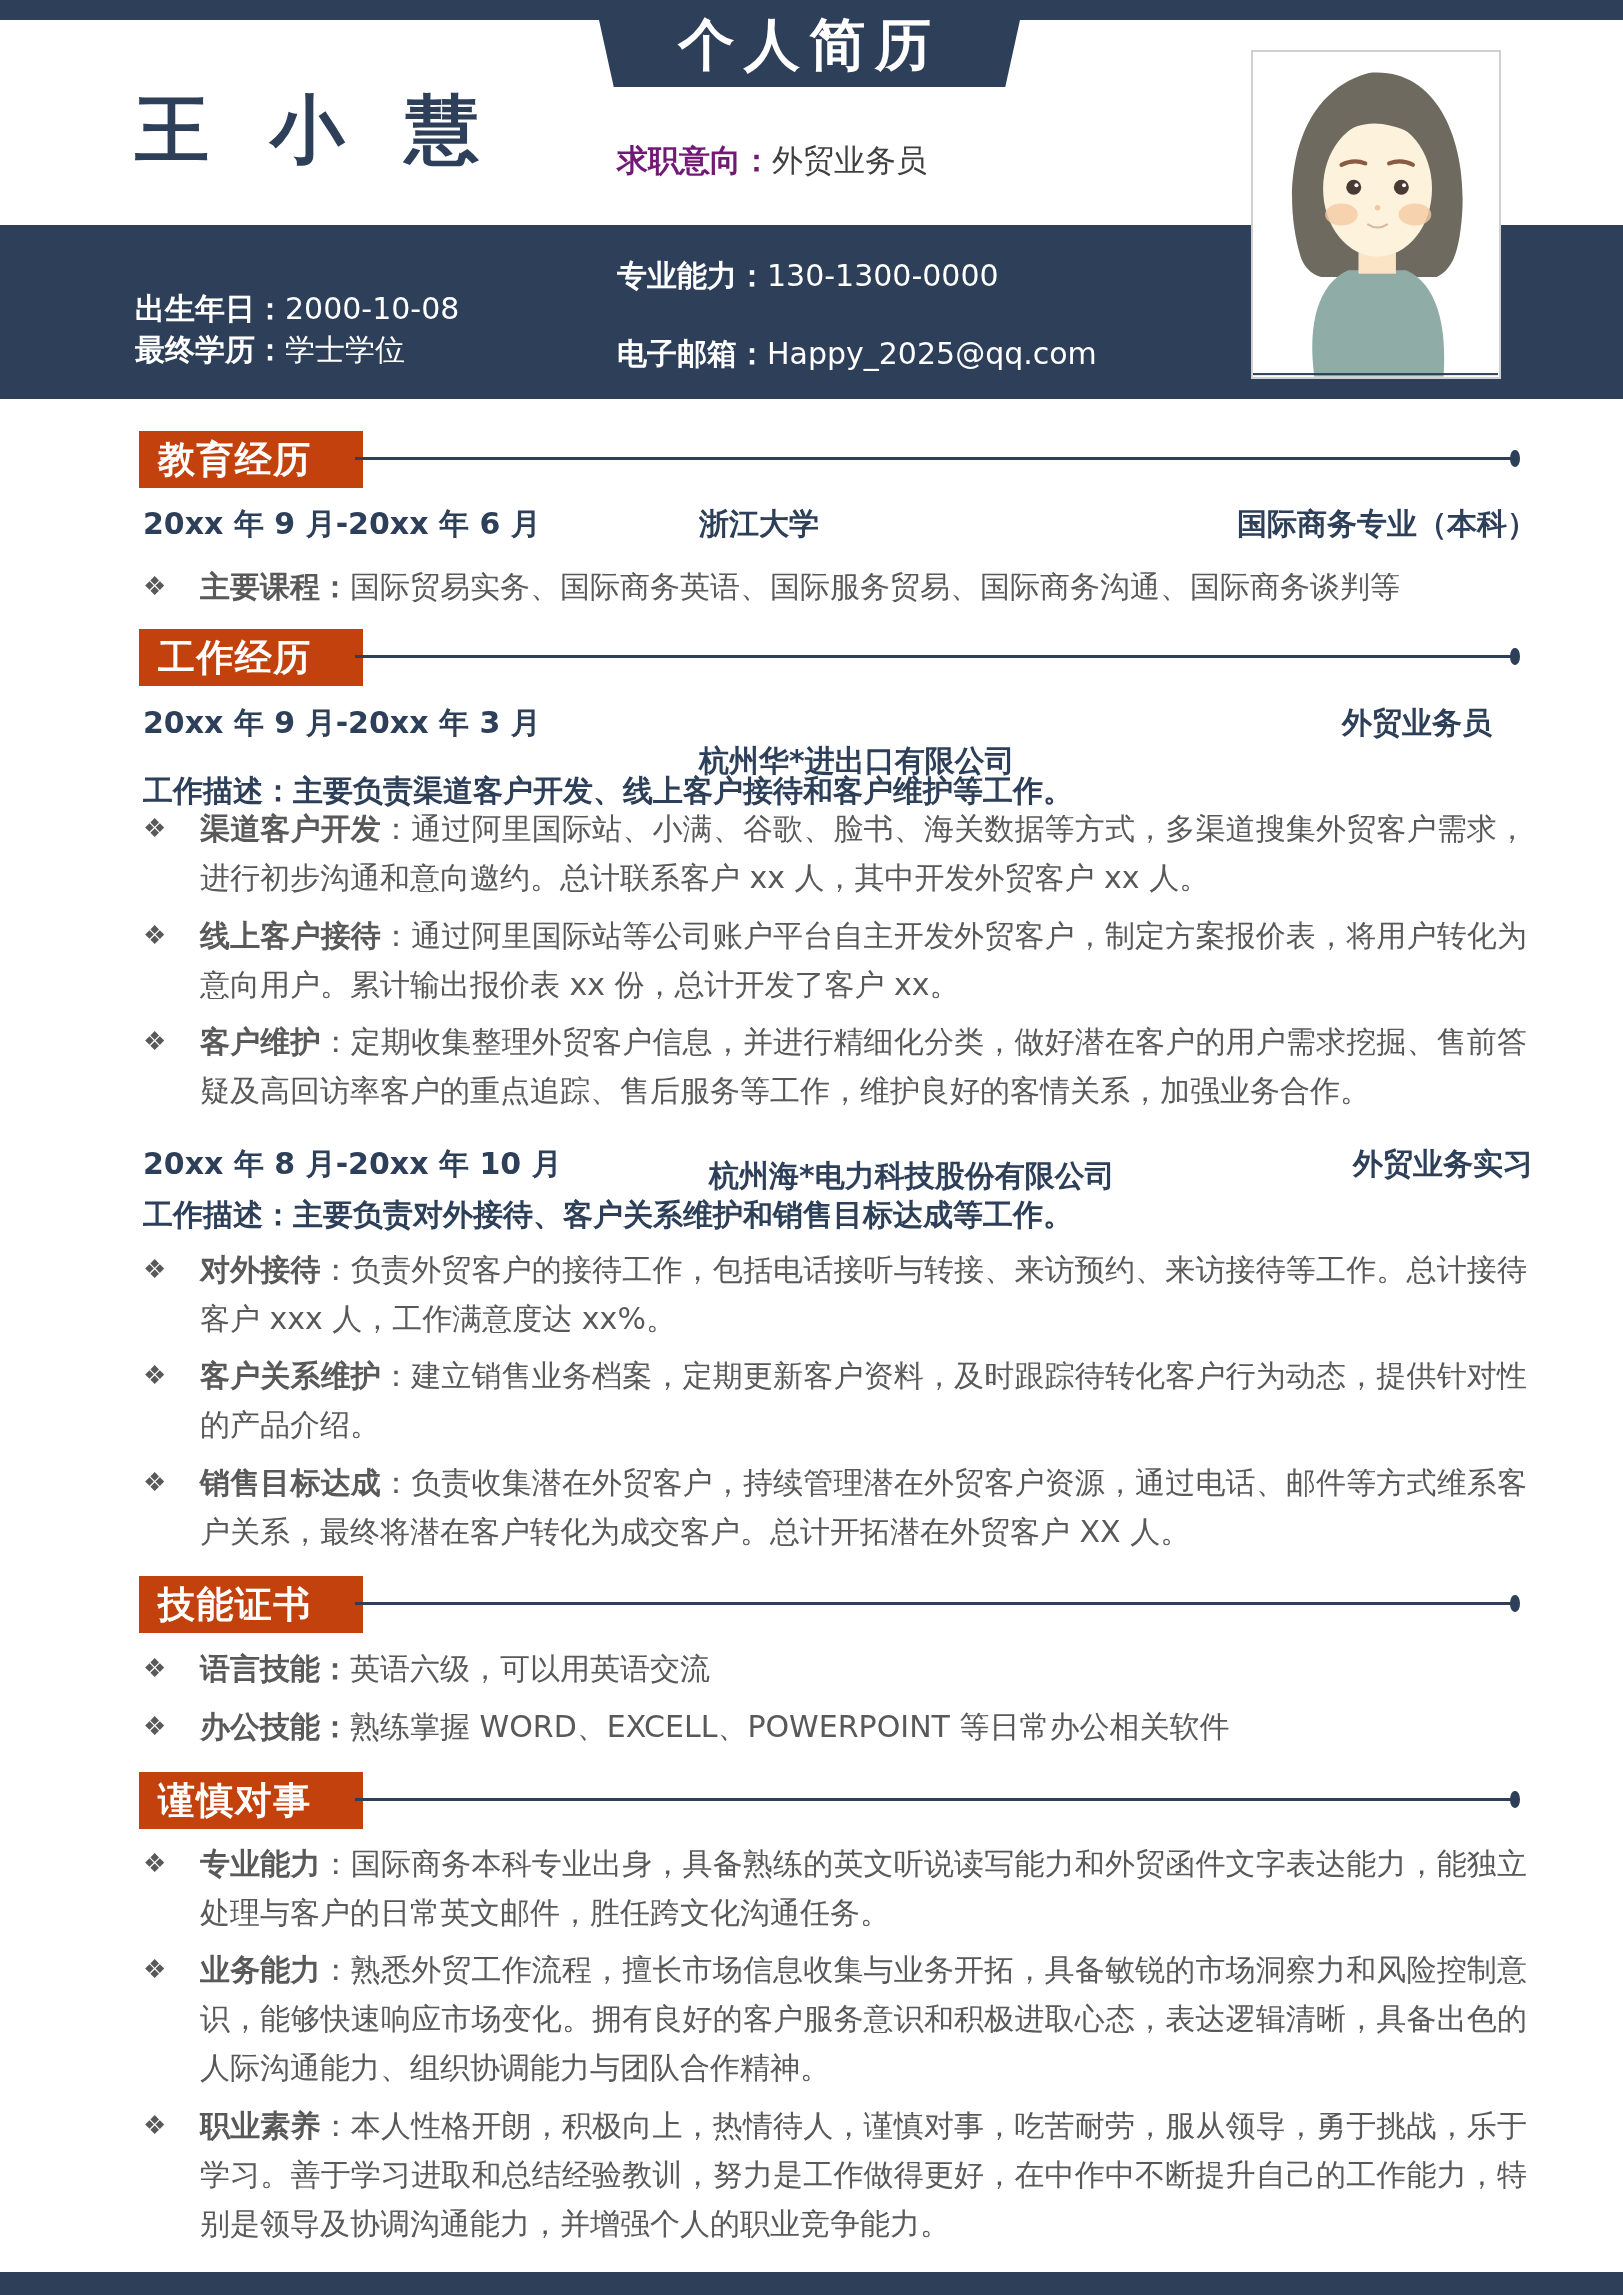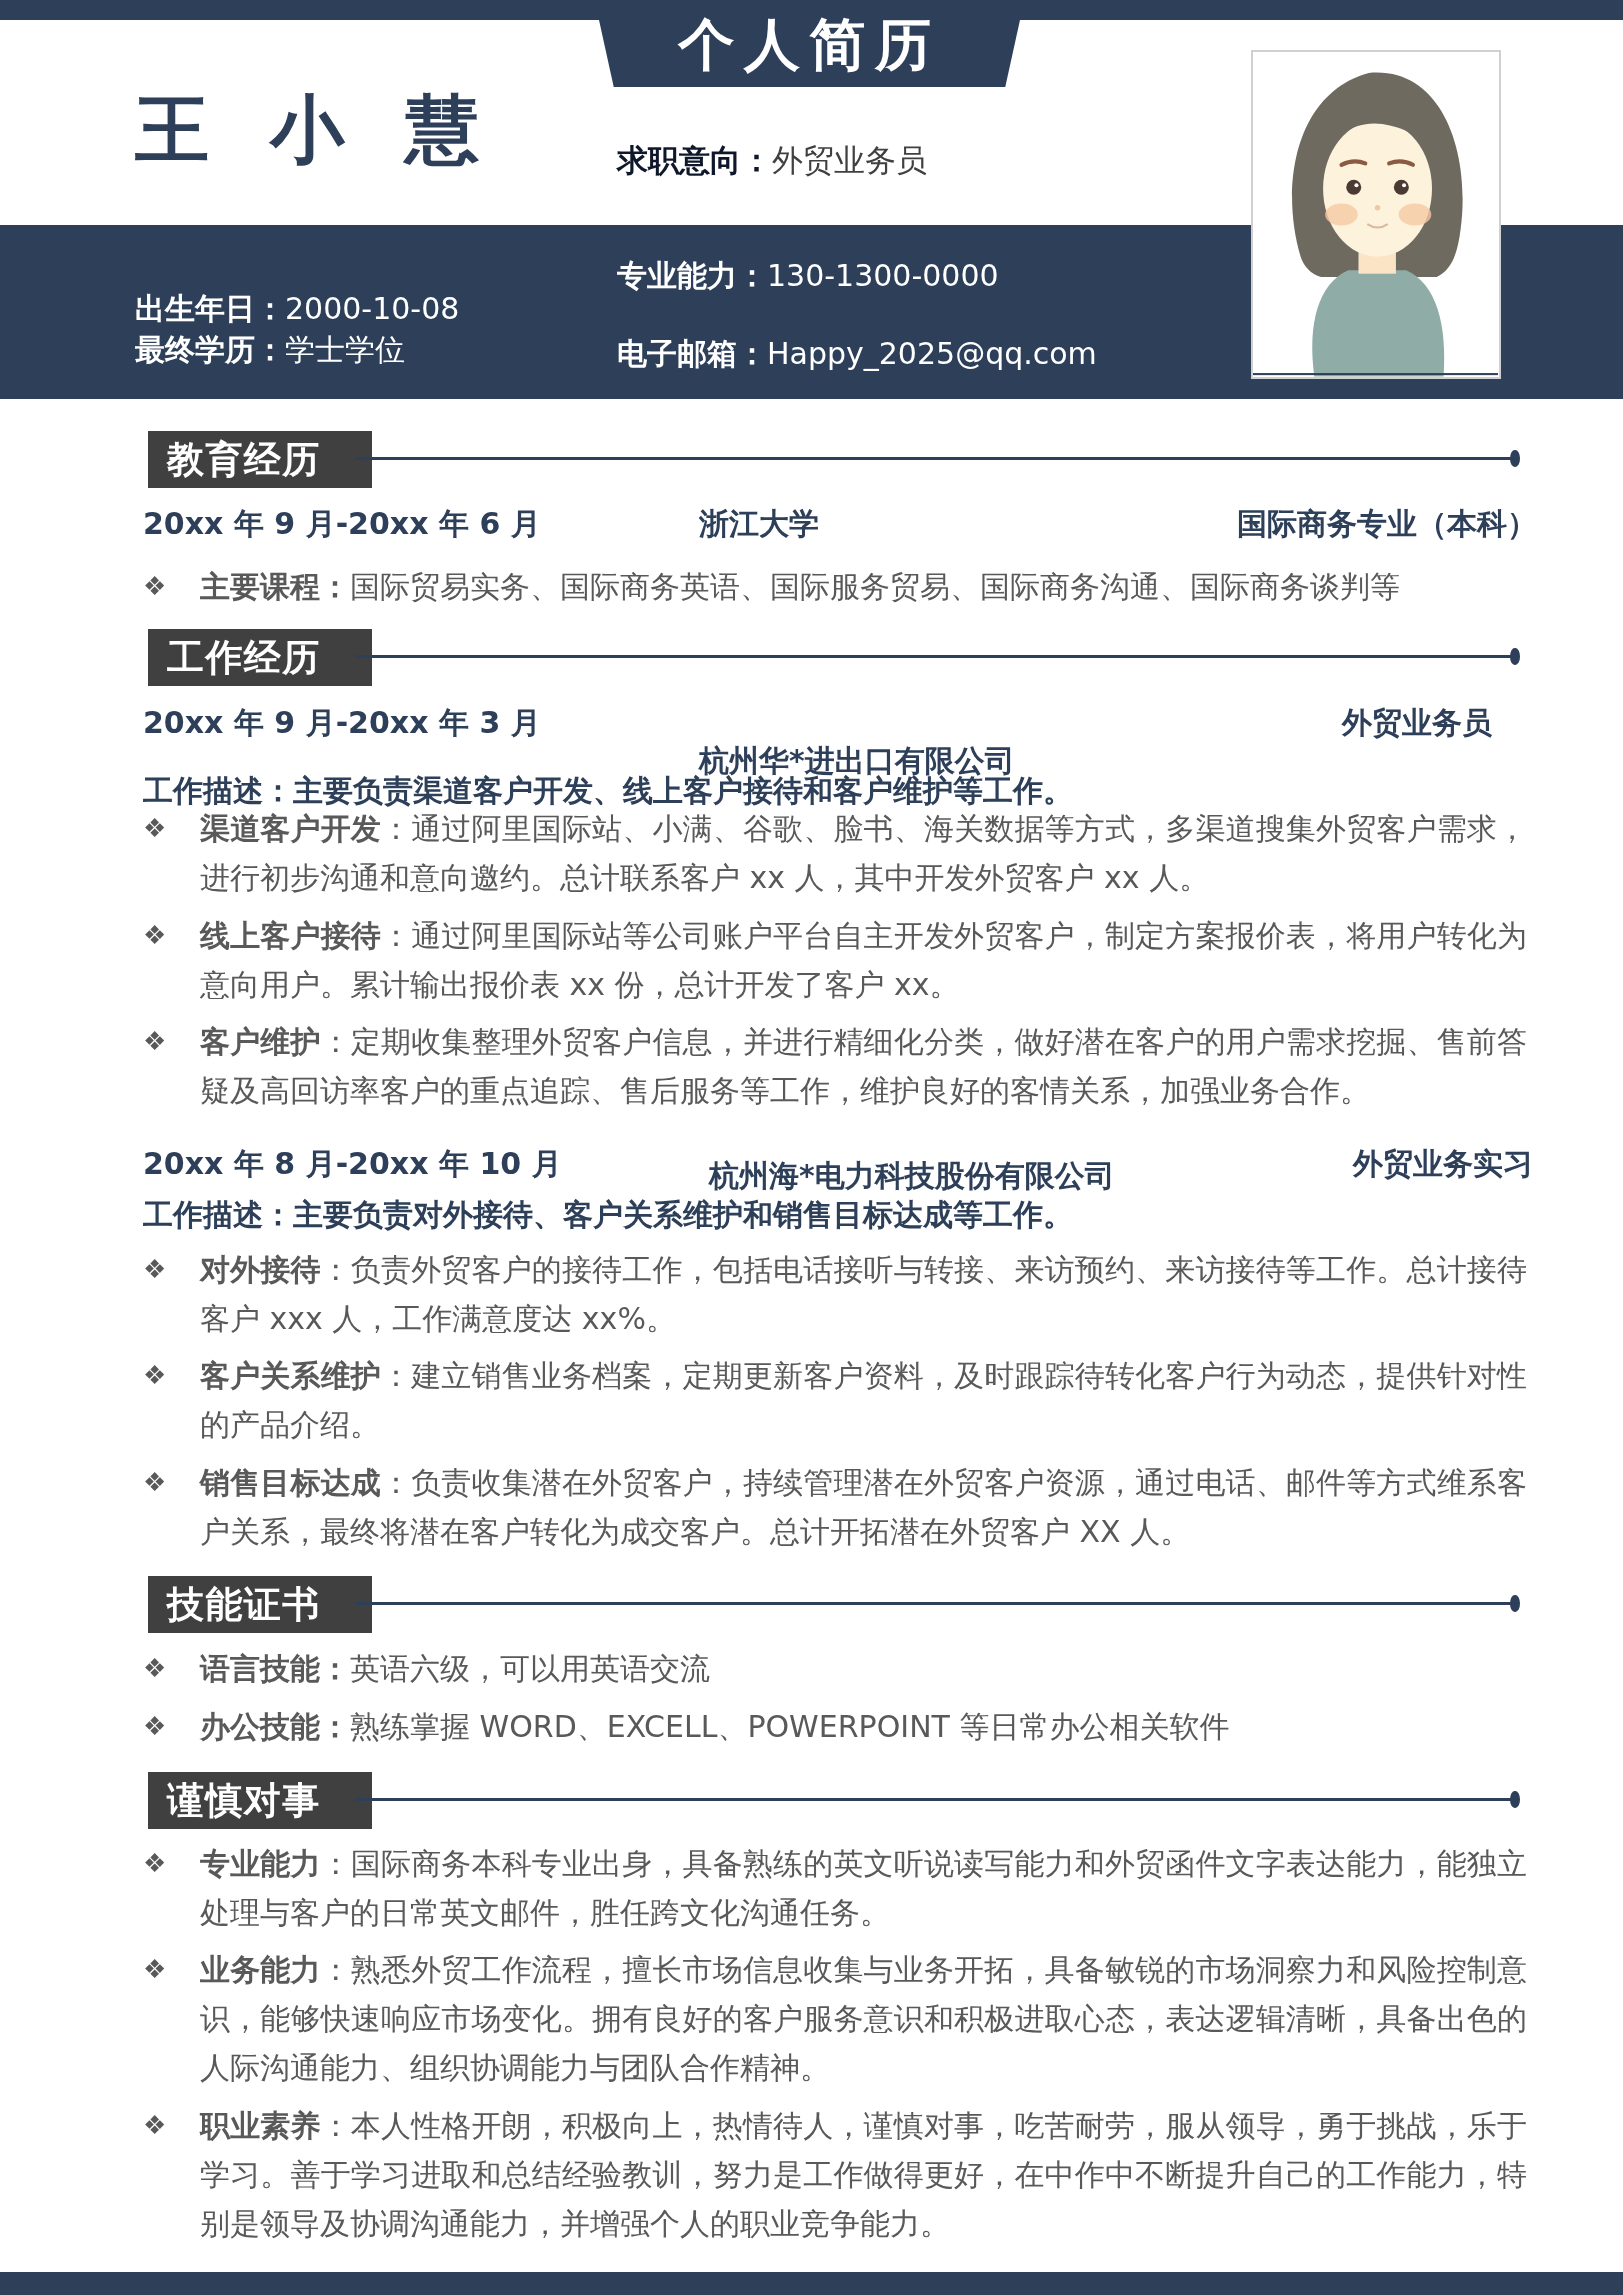--- a/index.html
+++ b/index.html
@@ -7,32 +7,32 @@
   body { position: relative; font-family: "DejaVu Sans", "Liberation Sans", sans-serif; color: #595959; }
 
   .top-band { position: absolute; left: 0; top: 0; width: 1623px; height: 20px; background: #2d3f59; }
   .title-trap { position: absolute; left: 599px; top: 20px; width: 421px; height: 67px; background: #2d3f59;
     clip-path: polygon(0 0, 100% 0, 96.5% 100%, 3.5% 100%); }
   .title-text { position: absolute; left: 599px; top: 6.8px; width: 421px; height: 78px; display: flex; align-items: center; justify-content: center;
     color: #ffffff; font-size: 56px; font-weight: bold; letter-spacing: 9.5px; }
 
   .name { position: absolute; left: 135px; top: 92px; font-size: 74px; font-weight: bold; color: #2d3f59; letter-spacing: 17.7px; line-height: 1; }
   .intent { position: absolute; left: 617px; top: 140px; font-size: 31px; line-height: 41px; color: #404040; }
-  .intent .lbl { font-weight: bold; color: #0f172a; }
+  .intent .lbl { font-weight: bold; color: #701a75; }
   .cursor { position: absolute; left: 249px; top: 213px; width: 0; height: 0; }
 
   .info-band { position: absolute; left: 0; top: 225px; width: 1623px; height: 174px; background: #2d3f59; }
   .info { position: absolute; font-size: 30px; line-height: 41px; color: #ffffff; white-space: nowrap; }
   .info .lbl { font-weight: bold; }
 
   .photo-frame { position: absolute; left: 1251px; top: 50px; width: 250px; height: 329px; background: #ffffff; border: 2px solid #d0d0d0; overflow: hidden; }
   .photo-frame svg { display: block; }
 
   .section-head { position: absolute; left: 131px; height: 57px; width: 1398px; }
-  .section-head .box { position: absolute; left: 17px; top: 0; width: 224px; height: 57px; background: #404040; color: #ffffff;
+  .section-head .box { position: absolute; left: 8px; top: 0; width: 224px; height: 57px; background: #c2410c; color: #ffffff;
     font-size: 37px; font-weight: bold; display: flex; align-items: center; padding-left: 19px; letter-spacing: 1.4px; }
   .section-head .line { position: absolute; left: 224px; top: 26px; width: 1159px; height: 3.4px; background: #2d3f59; }
   .section-head .dot { position: absolute; left: 1379px; top: 19px; width: 9.5px; height: 17px; border-radius: 50%; background: #2d3f59; }
 
   .row3 { position: absolute; left: 143px; width: 1391px; font-size: 30px; font-weight: bold; color: #2d3f59; line-height: 41px; white-space: nowrap; }
   .row3 span { position: absolute; top: 0; }
 
   .desc { position: absolute; left: 143px; font-size: 30px; font-weight: bold; color: #2d3f59; line-height: 41px; white-space: nowrap; }
 
   .bullet { position: absolute; left: 143px; width: 1384px; font-size: 30px; line-height: 49px; color: #595959; }

